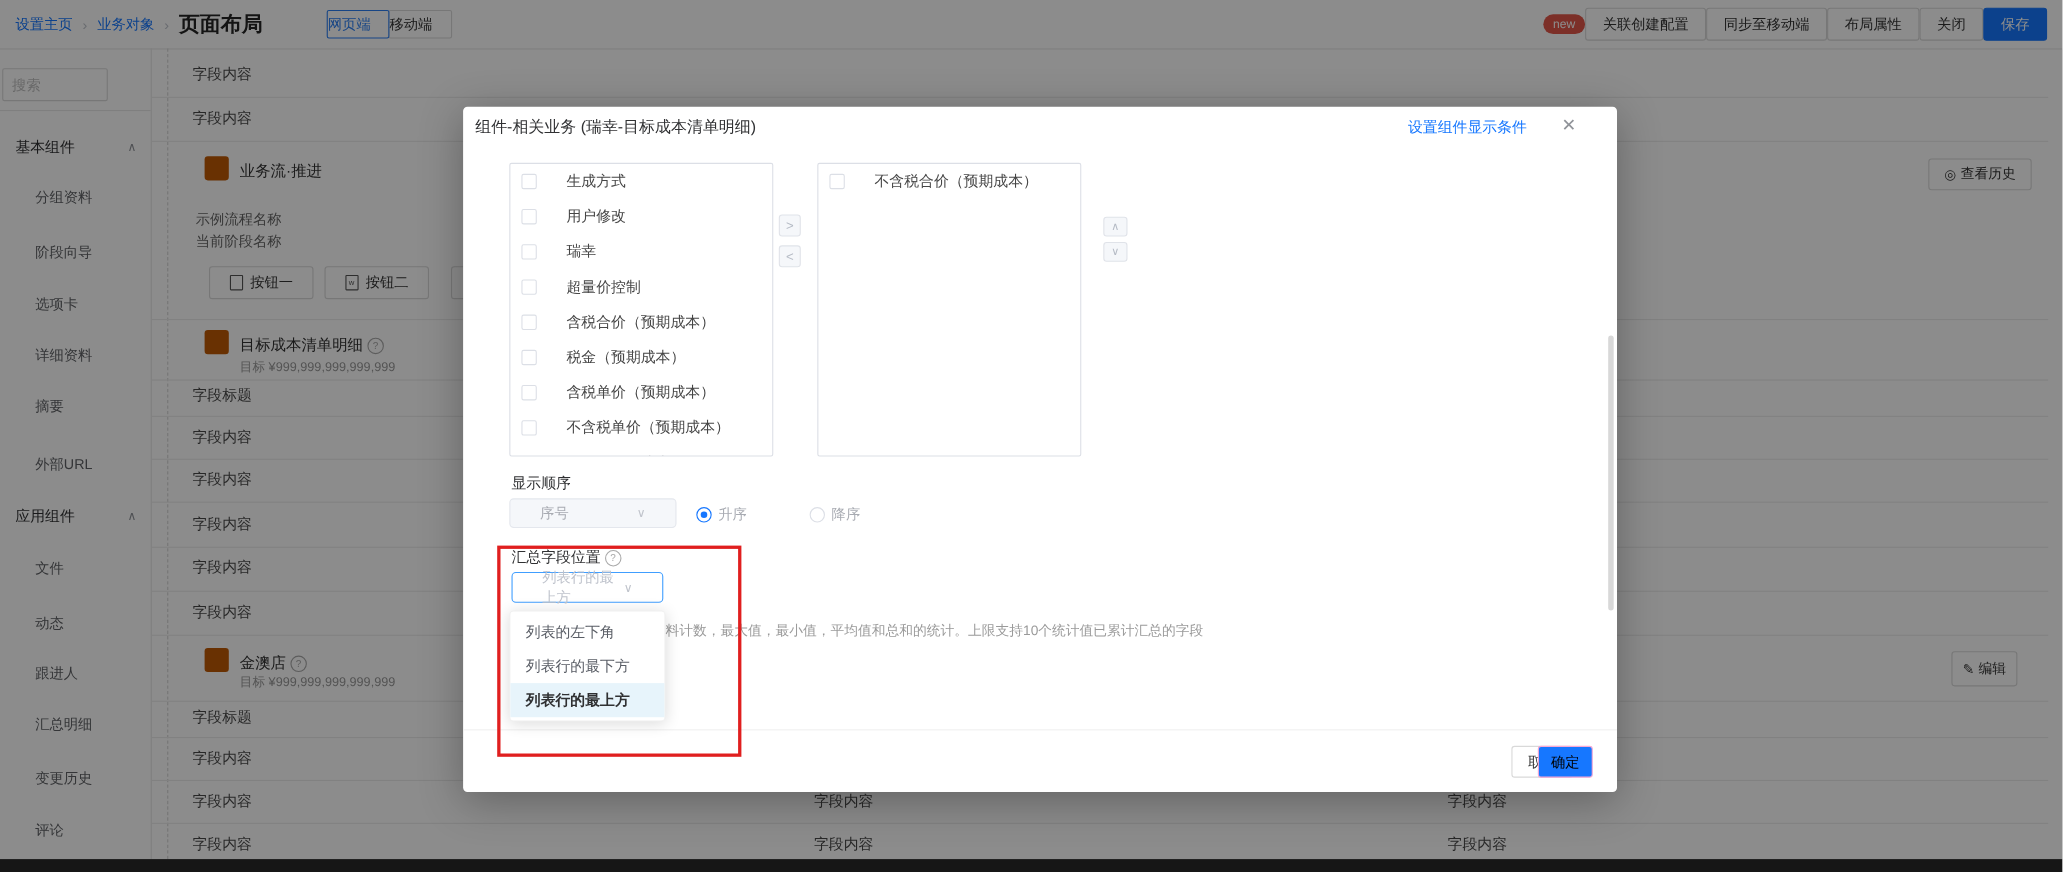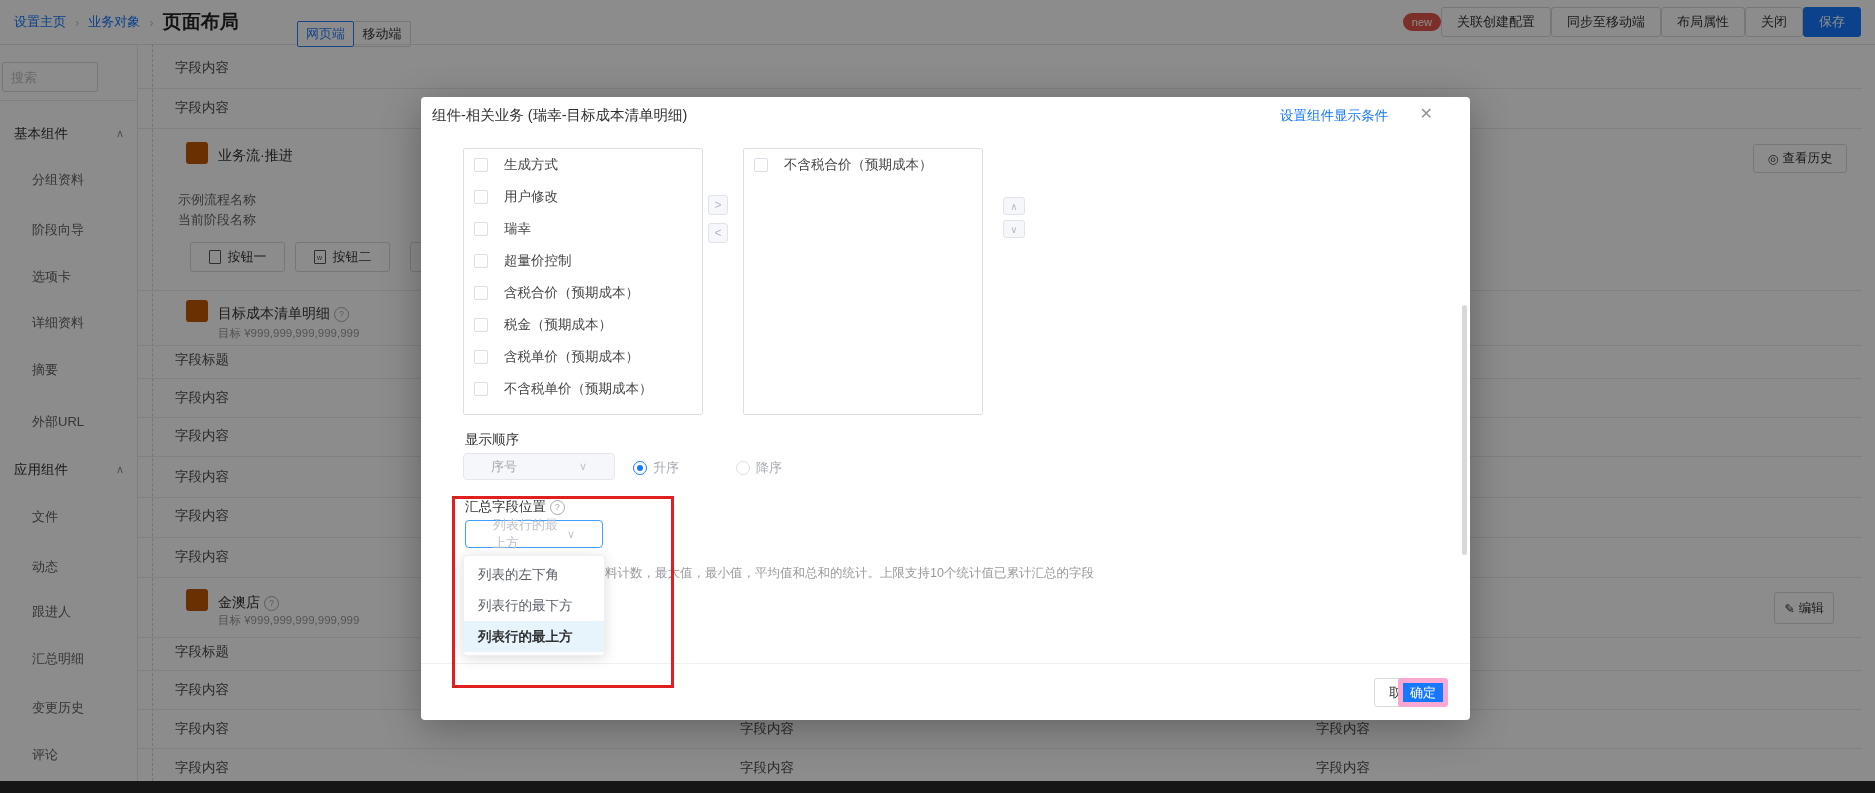--- a/index.html
+++ b/index.html
@@ -4,21 +4,21 @@
 <style>
   html,body{margin:0;padding:0}
   .app{position:relative;width:1875px;height:793px;background:#fff;overflow:hidden;
        font-family:"Liberation Sans","DejaVu Sans",sans-serif;color:#333}
   
   .topbar{position:absolute;left:0;top:0;width:1875px;height:44px;background:#fff}
   .crumbs{position:absolute;left:14px;top:0;height:44px;display:flex;align-items:center;gap:9px}
   .crumb{font-size:13px;color:#1677ff;cursor:pointer}
   .crumb-sep{font-size:13px;color:#c0c4cc}
   .page-title{font-size:19px;color:#262626;font-weight:700}
-  .seg{position:absolute;top:21px;height:26px;line-height:24px;text-align:center;font-size:13px;
+  .seg{position:absolute;top:9px;height:26px;line-height:24px;font-size:13px;
        border:1px solid #d9d9d9;background:#fff;border-radius:2px;box-sizing:border-box}
   .seg.on{border-color:#2b7ff3;color:#2b7ff3;z-index:1}
   .top-actions{position:absolute;right:14px;top:0;height:44px;display:flex;align-items:center;}
   .badge-new{background:#e25749;color:#fff;font-size:11px;border-radius:9px;padding:2px 9px;line-height:14px}
   .tbtn2{height:28px;padding:0 15px;border:1px solid #d9d9d9;border-radius:3px;background:#fff;
          font-size:13px;color:#333;display:flex;align-items:center;cursor:pointer}
   .tbtn2.primary{background:#1677ff;border-color:#1677ff;color:#fff}
   
   .side-border{position:absolute;left:137px;top:44px;width:1px;height:737px;background:#e8e8e8}
   .search{position:absolute;left:2px;top:62px;width:96px;height:30px;border:1px solid #d9d9d9;
@@ -50,21 +50,21 @@
   .overlay{position:absolute;left:0;top:0;width:1875px;height:793px;background:rgba(0,0,0,0.45);z-index:40}
   .bottombar{position:absolute;left:0;top:781px;width:1875px;height:12px;background:#161616;z-index:45}
   
   .modal{position:absolute;left:421px;top:97px;width:1049px;height:623px;background:#fff;border-radius:4px;
          box-shadow:0 8px 40px rgba(0,0,0,.3);z-index:50}
   .m-title{position:absolute;left:11px;top:9px;font-size:14.5px;color:#303133}
   .m-link{position:absolute;right:82px;top:10px;font-size:13.5px;color:#1677ff;cursor:pointer}
   .m-close{position:absolute;right:37px;top:7px;font-size:16px;color:#909399;cursor:pointer}
   .listbox{position:absolute;width:240px;height:267px;border:1px solid #dcdfe6;border-radius:2px;
            box-sizing:border-box;overflow:hidden}
-  .li{display:flex;align-items:center;height:32px;padding-left:10px;gap:16px}
+  .li{display:flex;align-items:center;height:32px;padding-left:10px;gap:27px}
   .cb{width:14px;height:14px;border:1px solid #dcdfe6;border-radius:2px;background:#fff;flex:none;box-sizing:border-box}
   .lb{font-size:13.5px;color:#464646;white-space:nowrap}
   .xfer{position:absolute;width:20px;height:20px;background:#f5f7fa;border:1px solid #e0e3e9;border-radius:3px;
         color:#b4bac4;font-size:12px;display:flex;align-items:center;justify-content:center;box-sizing:border-box;cursor:pointer}
   .updown{position:absolute;width:22px;height:18px;background:#f5f7fa;border:1px solid #e0e3e9;border-radius:3px;
           color:#b4bac4;font-size:10px;display:flex;align-items:center;justify-content:center;box-sizing:border-box;cursor:pointer}
   .m-label{position:absolute;font-size:13.5px;color:#303133}
   .sel{position:absolute;border-radius:4px;display:flex;align-items:center;justify-content:space-between;
        padding:0 27px;font-size:13px;box-sizing:border-box}
   .sel-order{background:#f5f7fa;border:1px solid #e4e7ed;color:#a8abb2}
@@ -77,21 +77,21 @@
   .radio-lb{font-size:13px;color:#a8abb2}
   .menu{position:absolute;width:142px;background:#fff;border-radius:4px;z-index:5;
         box-shadow:0 2px 14px rgba(0,0,0,.14);border:1px solid #f0f0f0;padding:3px 0;box-sizing:border-box}
   .opt{height:31px;line-height:31px;padding:0 14px;font-size:13.5px;color:#5a5e66;white-space:nowrap;cursor:pointer}
   .opt.selected{background:#e7f4fb;color:#303133;font-weight:bold}
   .help-text{position:absolute;font-size:12.5px;color:#9a9a9a;white-space:nowrap}
   .f-line{position:absolute;left:0;top:566px;width:1049px;height:1px;background:#f0f0f0}
   .f-btn{position:absolute;height:29px;border-radius:3px;font-size:13px;display:flex;align-items:center;
          justify-content:center;box-sizing:border-box;cursor:pointer}
   .f-cancel{border:1px solid #d9d9d9;background:#fff;color:#333}
-  .f-ok{background:#1677ff;border:5px solid #f9a8d4;color:#ffffff}
+  .f-ok{background:#1677ff;border:1px solid #f9a8d4;color:#000000}
   .sbar{position:absolute;left:1041px;top:208px;width:5px;height:250px;background:#d8d8d8;border-radius:3px}
   
   .red-rect{position:absolute;left:452px;top:496px;width:216px;height:186px;border:3px solid #e01f1f;z-index:70}
 </style>
 </head>
 <body>
 
 <div class="app">
 
   <div class="topbar">

